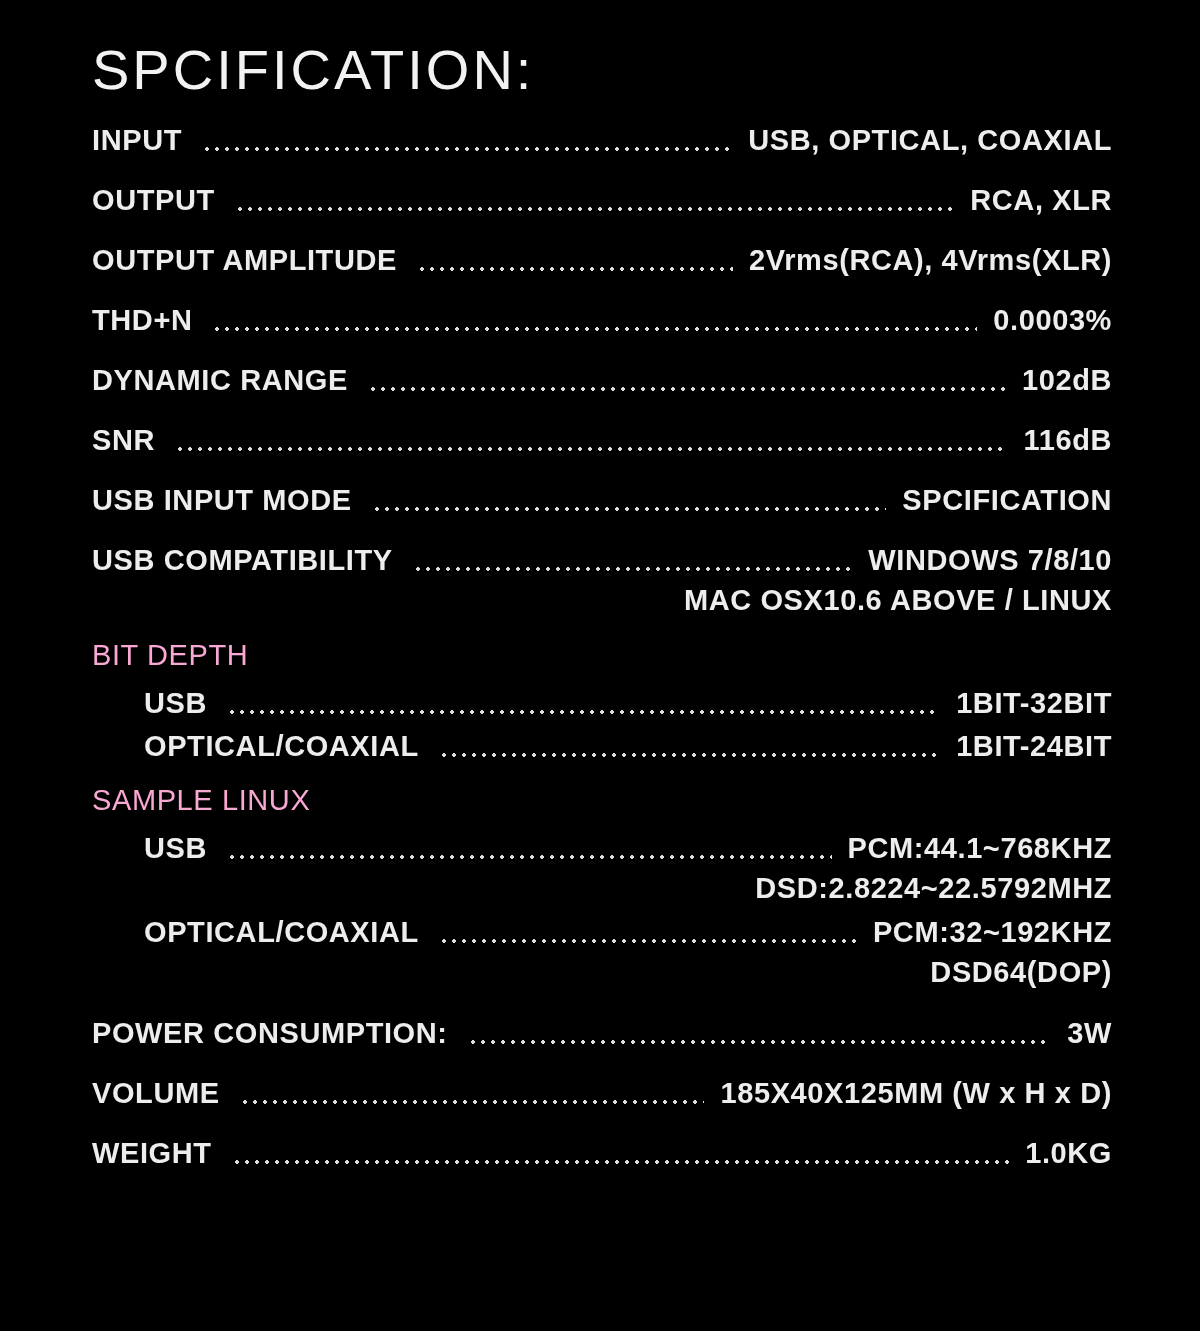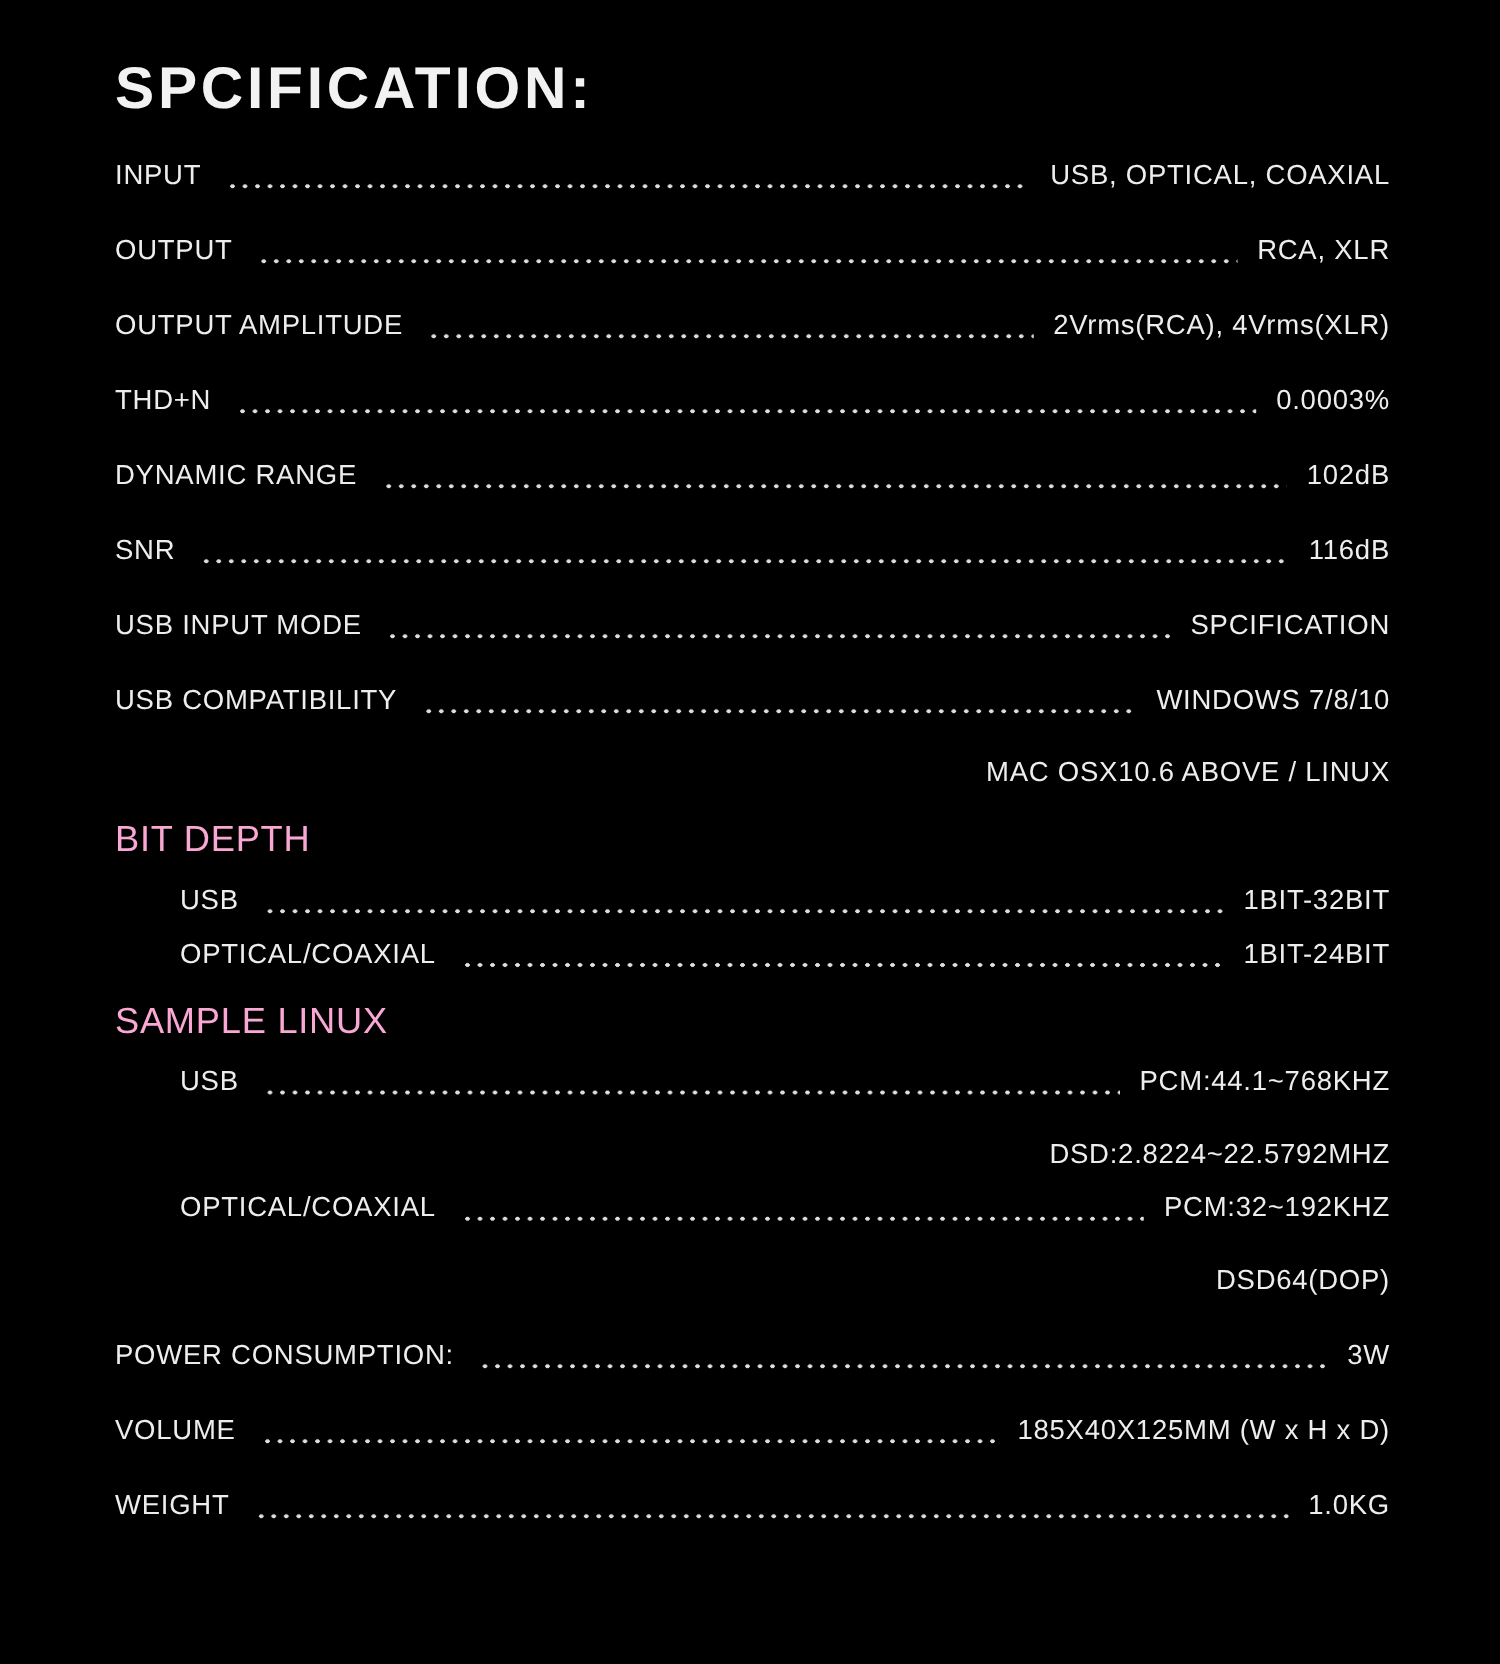--- a/index.html
+++ b/index.html
@@ -14,34 +14,35 @@
     background: #000000;
     color: #ededed;
     font-family: "Liberation Sans", "DejaVu Sans", sans-serif;
     font-weight: 300;
     box-sizing: border-box;
     padding: 40px 88px 0 92px;
     overflow: hidden;
   }
   .title {
     margin: 0 0 8px 0;
-    font-size: 47px;
-    font-weight: 700;
+    font-size: 56px;
+    font-weight: 400;
     letter-spacing: 3px;
     line-height: 60px;
     color: #f2f2f2;
   }
   .rows {
     width: 100%;
   }
   .row {
     margin-top: 20px;
-    font-size: 22px;
+    font-size: 29px;
     letter-spacing: 0.6px;
     line-height: 40px;
+    font-weight: bold;
   }
   .section-header {
     margin-top: 14px;
     font-size: 29px;
     letter-spacing: 0.6px;
     line-height: 40px;
     color: #f9a8d4;
   }
   .section-header + .row.indent { margin-top: 8px; }
   .row.indent + .row.indent { margin-top: 3px; }
@@ -67,21 +68,20 @@
   .value {
     white-space: nowrap;
     flex: 0 0 auto;
     text-align: center;
   }
   .line2 {
     display: block;
     text-align: right;
     white-space: nowrap;
     line-height: 41px;
-    margin-top: 17px;
   }
 </style>
 </head>
 <body>
 
 <div class="page">
   <h1 class="title">SPCIFICATION:</h1>
   <div class="rows" id="rows">
   <div class="row">
     <div class="line1">

